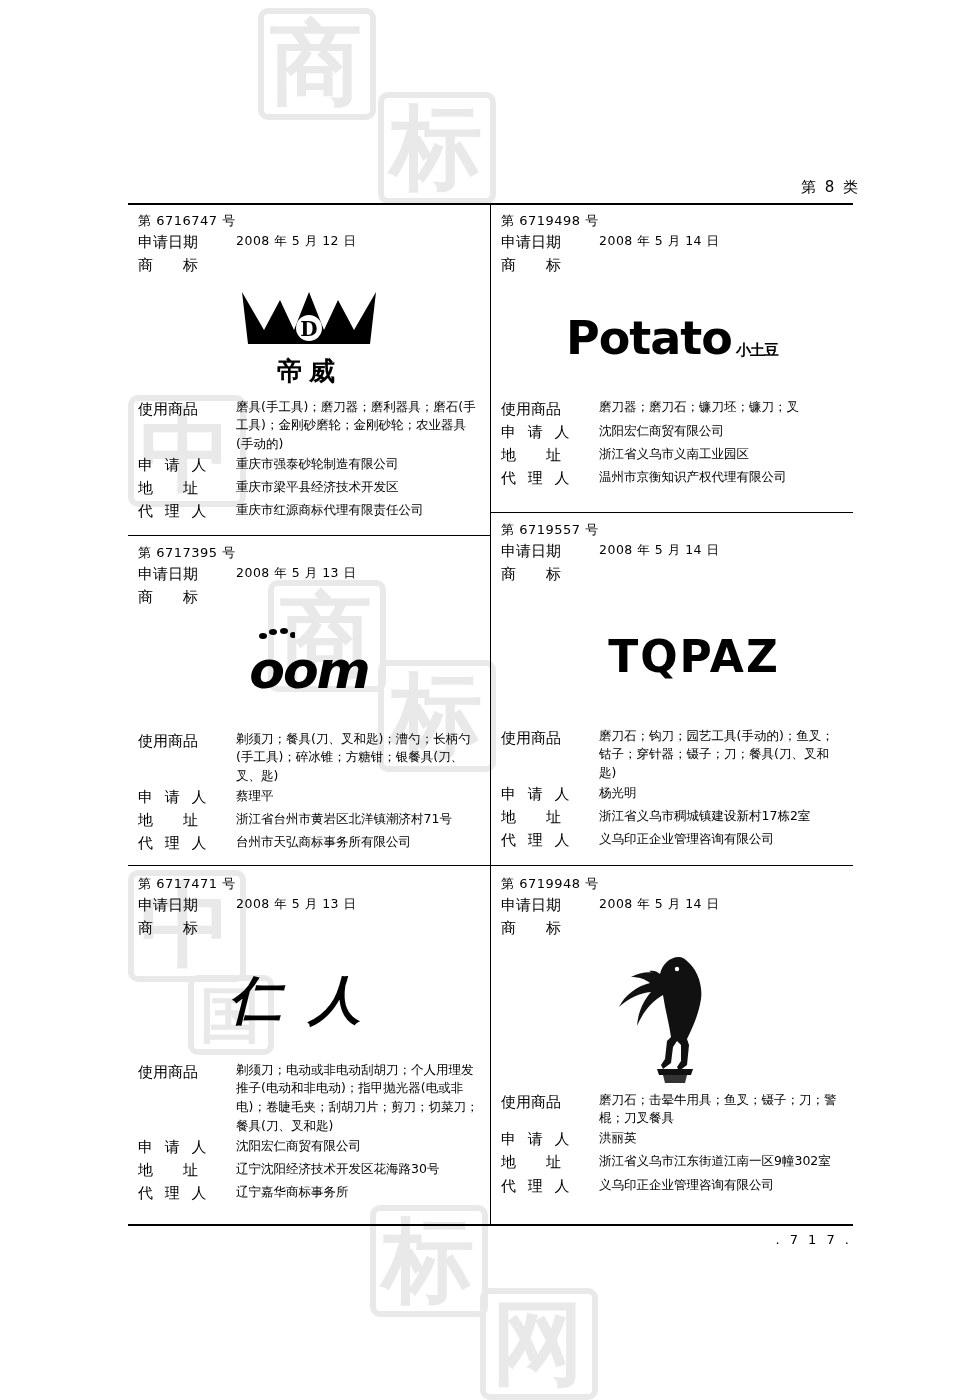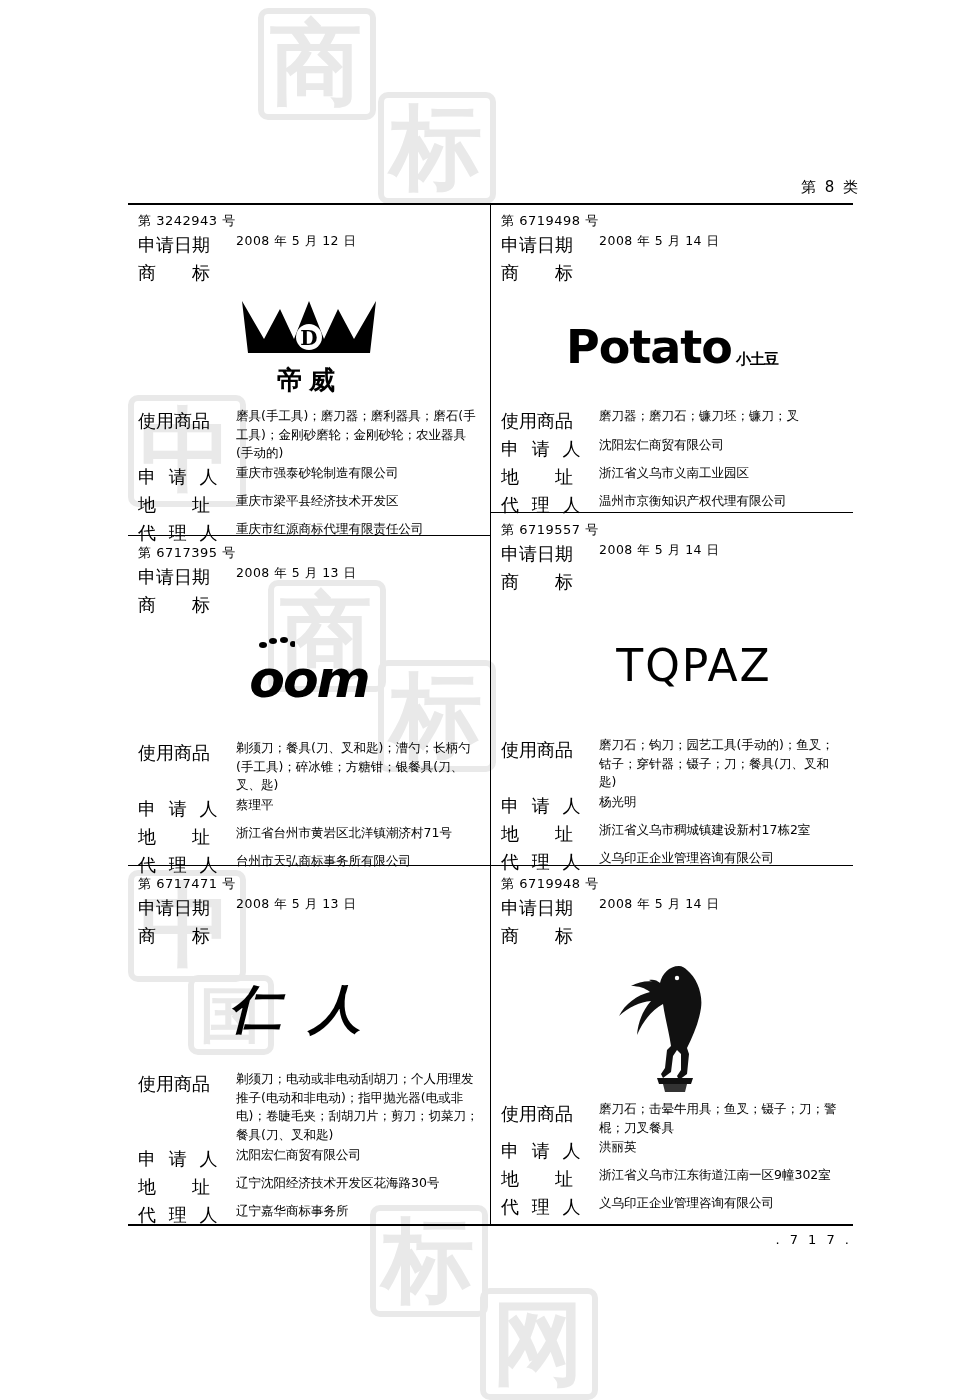--- a/index.html
+++ b/index.html
@@ -87,21 +87,21 @@
 
   .line {
     display: flex;
     align-items: flex-start;
     line-height: 1.55;
     white-space: nowrap;
   }
   .lbl {
     width: 74px;
     flex: 0 0 74px;
-    font-size: 18px;
+    font-size: 15px;
     letter-spacing: 0;
   }
   .lbl.sp { letter-spacing: 3.5px; }
   .val {
     font-size: 12.5px;
     white-space: normal;
     margin-left: 24px;
   }
   .val.wrapline { line-height: 1.5; }
   .num {
@@ -132,21 +132,21 @@
     font-weight: bold;
     line-height: 1.05;
     margin-left: 4px;
     margin-bottom: 6px;
     display: flex;
     flex-direction: column;
     align-items: center;
   }
   .mark-tqpaz {
     font-family: "DejaVu Sans", sans-serif;
-    font-weight: normal;
+    font-weight: bold;
     font-size: 44px;
     letter-spacing: 2px;
     margin-left: 44px;
   }
   .mark-oom {
     font-family: "DejaVu Sans", sans-serif;
     font-weight: bold;
     font-style: italic;
     font-size: 52px;
     letter-spacing: -2px;
@@ -200,21 +200,21 @@
   <div class="frame">
     <div class="vline"></div>
     <div class="hline" style="top:330px;"></div>
     <div class="hline" style="top:660px;"></div>
     <div class="hline right" style="top:307px;"></div>
     <div class="hline right" style="top:660px;"></div>
   </div>
 
   <div class="rec left" style="top:205px;">
     <div class="line">
-      <span class="num">第  3242943  号</span>
+      <span class="num">第  6716747  号</span>
     </div>
     <div class="line">
       <span class="lbl">申请日期</span>
       <span class="val datenum">2008 年 5 月 12 日</span>
     </div>
     <div class="line">
       <span class="lbl">商　　标</span>
     </div>
     <div class="mark">
       <div class="crown-wrap">

